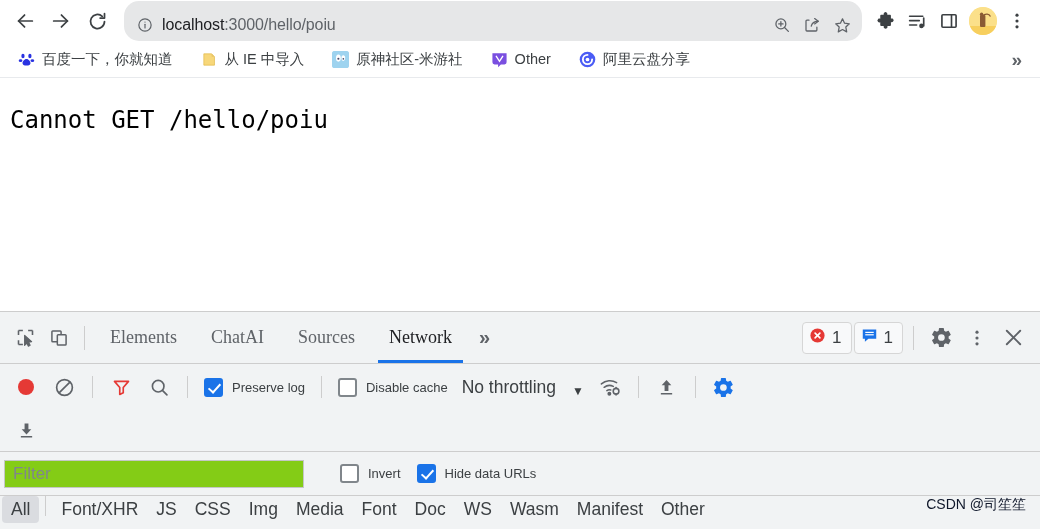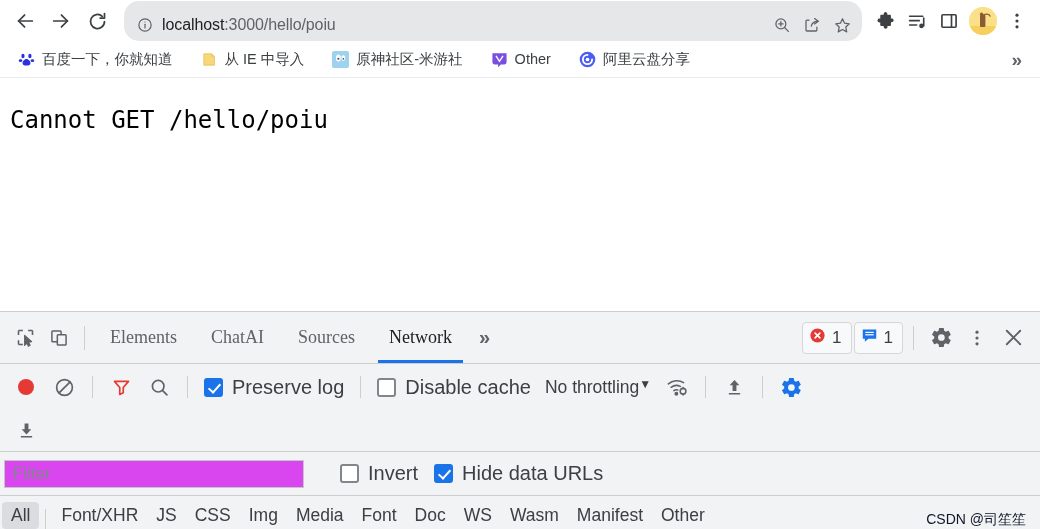--- a/index.html
+++ b/index.html
@@ -183,21 +183,21 @@
     border-bottom: 1px solid #cdcdcd;
   }
   .nb-icon {
     width: 36px; height: 36px;
     display: flex; align-items: center; justify-content: center;
     color: #5f6368; flex: 0 0 auto;
   }
   .nb-sep { width: 1px; height: 22px; background: #cdcdcd; margin: 0 8px; flex:0 0 auto; }
   .nb-check {
     display: flex; align-items: center; gap: 9px;
-    font-size: 20px; color: #3c4043;
+    font-size: 13px; color: #3c4043;
     padding: 0 6px;
     white-space: nowrap;
   }
   .cbox {
     width: 19px; height: 19px;
     border: 2px solid #80868b;
     border-radius: 3px;
     background: #fff;
     flex: 0 0 auto;
     position: relative;
@@ -206,51 +206,51 @@
     background: #1a73e8; border-color: #1a73e8;
   }
   .cbox.checked::after {
     content: "";
     position: absolute; left: 5px; top: 1px;
     width: 5px; height: 10px;
     border: solid #fff; border-width: 0 2.4px 2.4px 0;
     transform: rotate(42deg);
   }
   .nb-select {
-    display: flex; align-items: flex-start; 
+    display: flex; align-items: flex-end; gap: 16px;
     font-size: 17.5px; color: #3c4043;
     padding: 0 6px;
     white-space: nowrap;
   }
   .nb-caret { font-size: 12px; color: #3c4043; }
 
   .dt-filterbar {
     min-height: 44px;
     display: flex; align-items: center;
     padding: 0 10px 0 4px;
     gap: 4px;
     background: #f1f3f4;
     border-bottom: 1px solid #cdcdcd;
   }
   .filter-input {
     width: 300px; height: 28px;
     border: 1px solid #c4c7c5;
-    background: #d946ef;
+    background: #84cc16;
     font-size: 17px;
     color: #3c4043;
     padding: 0 8px;
     font-family: "Liberation Sans", sans-serif;
     outline: none;
   }
   .filter-input::placeholder { color: #80868b; }
   .filter-gap { width: 22px; }
 
   .dt-typebar {
     min-height: 33px;
-    display: flex; align-items: flex-end;
+    display: flex; align-items: flex-start;
     padding: 0 10px 0 2px;
     background: #f1f3f4;
   }
   .type-pill {
     font-size: 17.5px;
     color: #3c4043;
     padding: 3px 9px;
     border-radius: 4px;
     white-space: nowrap;
   }

